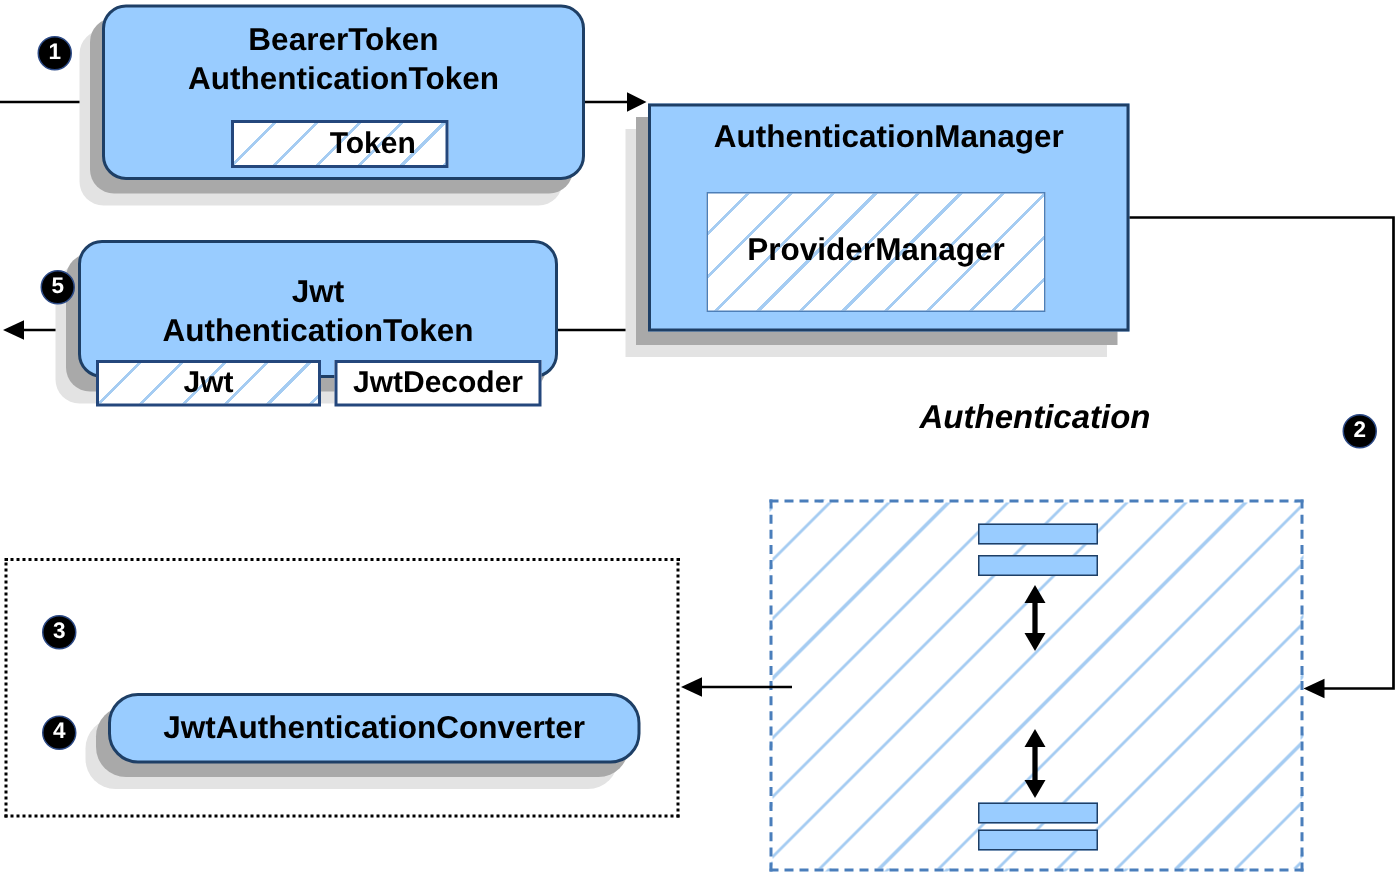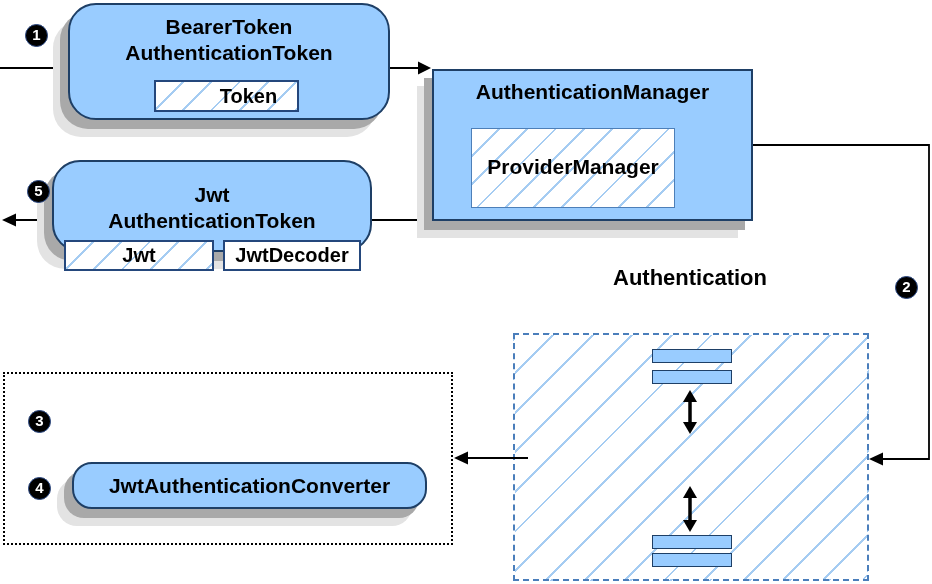--- a/index.html
+++ b/index.html
@@ -16,21 +16,21 @@
 
   .node {
     position:absolute;
     background:#99CCFF;
     border:2px solid #1E3F66;
     box-shadow:-8px 9px 0 0 #a9a9a9, -15px 17px 0 0 #e3e3e3;
     z-index:2;
     text-align:center;
     font-weight:bold;
   }
-  .rounded { border-radius:28px; }
+  .rounded { border-radius:16px; }
   .node .title { font-size:21px; line-height:26px; font-weight:bold; }
 
   .chip {
     position:absolute;
     background:#fff;
     border:2px solid #24477C;
     text-align:center;
     font-weight:bold;
     font-size:20px;
   }
@@ -102,32 +102,32 @@
   <div class="badge" style="left:27px; top:180px;">5</div>
 
   <div class="node rounded" style="left:68px; top:3px; width:322px; height:117px; padding-top:9px;">
     <span class="title" style="display:block;">BearerToken</span>
     <span class="title" style="display:block;">AuthenticationToken</span>
     <div class="chip hatch" style="left:84px; top:75px; width:145px; height:32px; line-height:28px;padding-left:44px;">Token</div>
   </div>
 
   <div class="node" style="left:432px; top:69px; width:321px; height:152px; padding-top:8px;">
     <span class="title">AuthenticationManager</span>
-    <div class="chip hatch" style="left:37px; top:57px; width:204px; height:80px; line-height:76px; border-width:1.5px; border-color:#4D7FB8; font-size:21px;">ProviderManager</div>
+    <div class="chip hatch" style="left:37px; top:57px; width:226px; height:80px; line-height:76px; border-width:1.5px; border-color:#4D7FB8; font-size:21px;">ProviderManager</div>
   </div>
 
   <div class="node rounded" style="left:52px; top:160px; width:320px; height:92px; padding-top:20px;">
     <span class="title" style="display:block;">Jwt</span>
     <span class="title" style="display:block;">AuthenticationToken</span>
     <div class="chip hatch" style="left:10px; top:78px; width:150px; height:31px; line-height:27px;">Jwt</div>
     <div class="chip" style="left:169px; top:78px; width:138px; height:31px; line-height:27px;">JwtDecoder</div>
   </div>
 
   <div class="heading" style="left:560px; top:265px; width:260px;">
-    <span style="display:block;">Authentication</span>
+    <span style="display:block;font-style:italic;">Authentication</span>
   </div>
 
   <div class="hatch-big-box" style="left:513px; top:333px; width:356px; height:248px;"></div>
 
   <div class="bar" style="left:652px; top:349px;"></div>
   <div class="bar" style="left:652px; top:370px;"></div>
   <div class="bar" style="left:652px; top:535px;"></div>
   <div class="bar" style="left:652px; top:553px;"></div>
 
 

